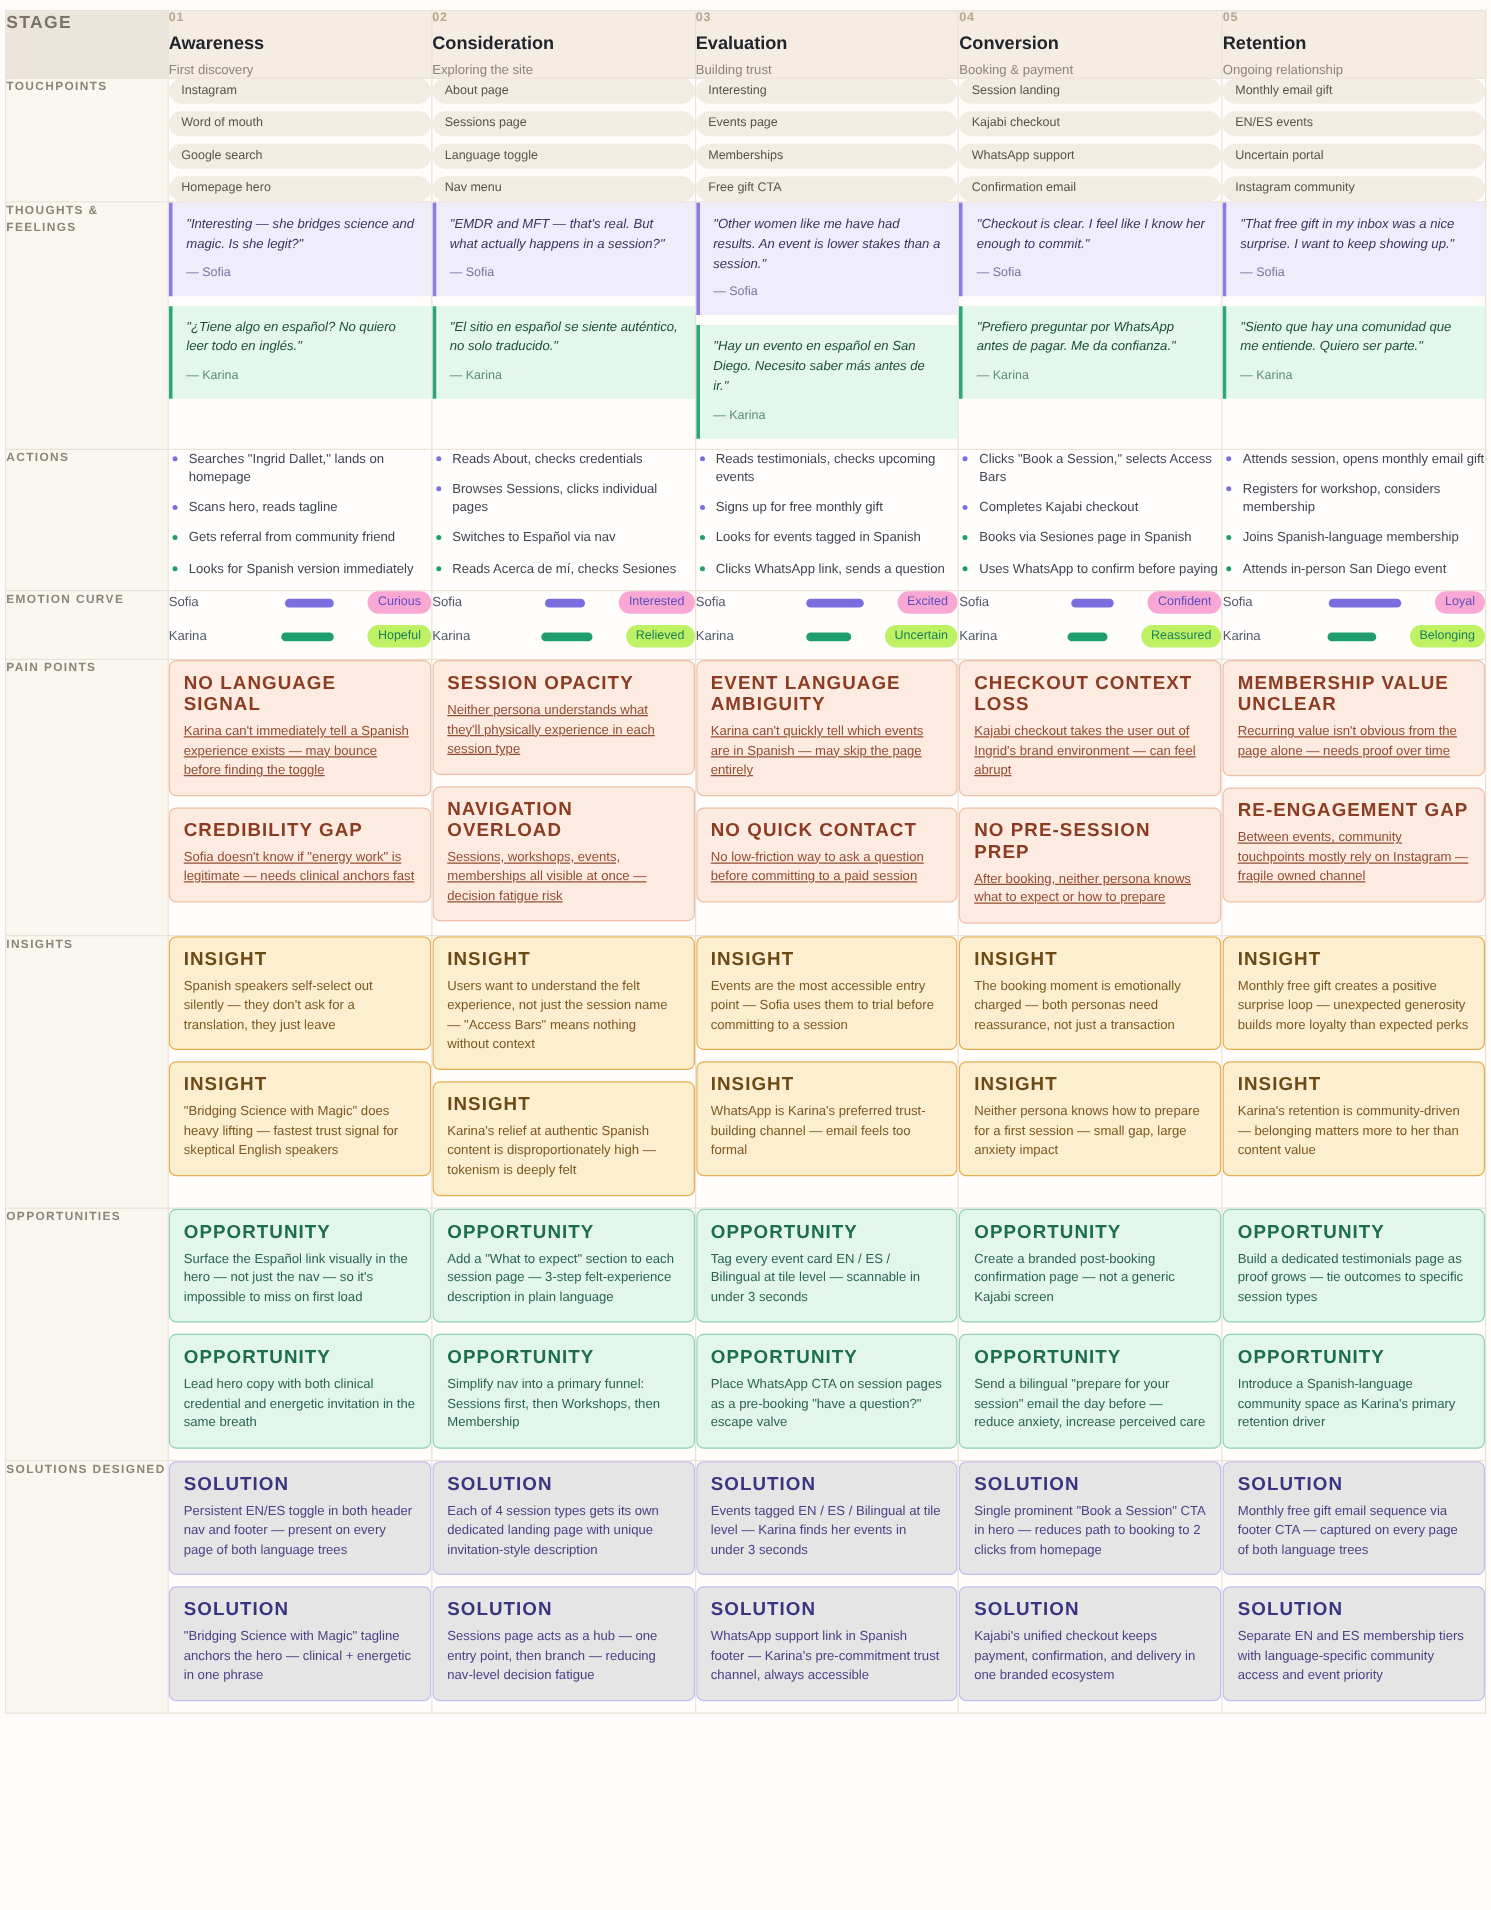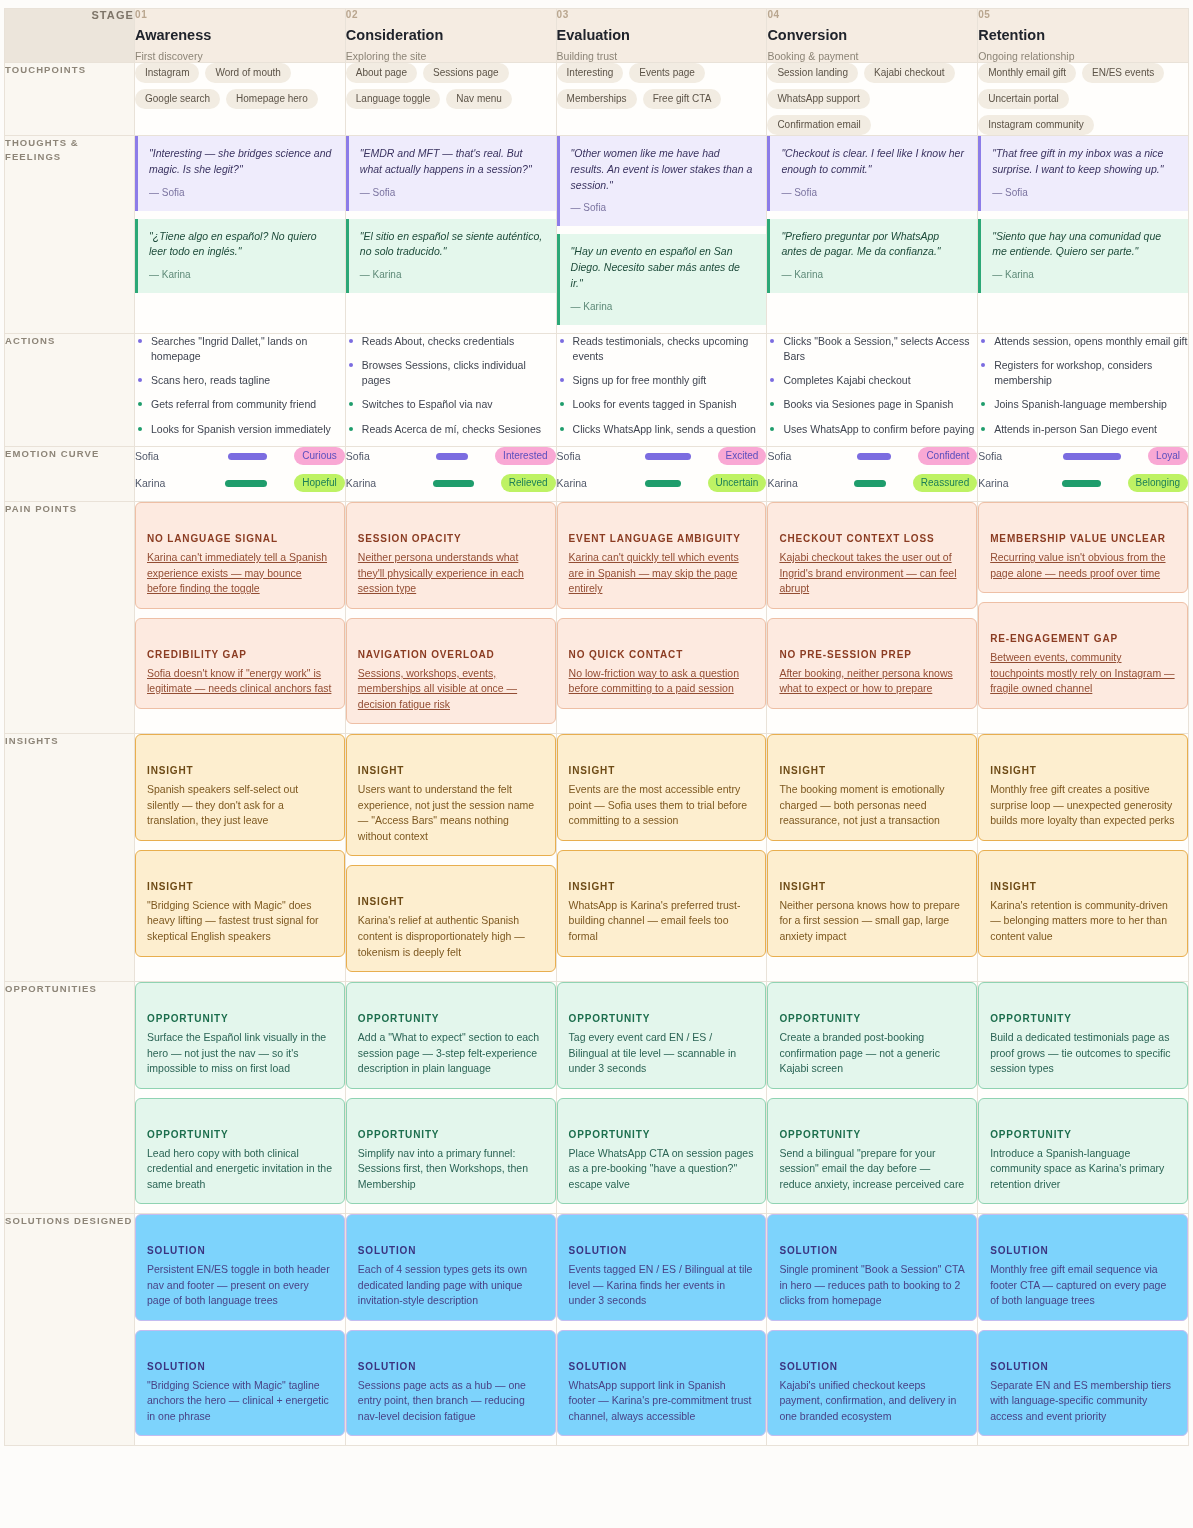--- a/index.html
+++ b/index.html
@@ -24,26 +24,25 @@
     vertical-align: top;
     border: 1px solid #e9e2d8;
     padding: 0;
   }
   
   .hdr-label {
     width: 130px;
     background: #ece5db;
     vertical-align: bottom;
     padding: 0 0 14px 14px;
-    font-size: 11px;
+    font-size: 14px;
     letter-spacing: 1.1px;
     color: #7d7468;
     font-weight: 600;
     text-transform: uppercase;
-    text-align: right;
   }
   .stage-cell {
     background: #f5ece2;
     padding: 16px 14px 14px 14px;
   }
   .stage-num {
     font-size: 10px;
     color: #b9a68f;
     letter-spacing: 0.6px;
     margin-bottom: 7px;
@@ -66,21 +65,21 @@
     padding: 16px 12px 16px 14px;
     font-size: 9.5px;
     letter-spacing: 1.1px;
     color: #8d8578;
     font-weight: 600;
     text-transform: uppercase;
     line-height: 1.45;
   }
   .cell { background: #fffefc; padding: 14px 12px 16px 12px; }
   
-  .chips { display: flex; flex-wrap: wrap; gap: 6px; }
+  .chips { display: flex; flex-wrap: wrap; gap: 6px; flex-direction: column; }
   .chip {
     background: #f2ece2;
     border-radius: 11px;
     padding: 4px 10px 5px 10px;
     font-size: 10px;
     color: #5c5347;
     white-space: nowrap;
   }
   
   ul.actions { list-style: none; margin: 0; padding: 0; }
@@ -133,36 +132,35 @@
   .emo-tag.sofia { background: #f9a8d4; color: #5a4fbe; }
   .emo-tag.karina { background: #bef264; color: #1c7e58; text-align: right; }
   
   .card {
     border: 1px solid;
     border-radius: 6px;
     padding: 9px 11px 11px 11px;
     margin-bottom: 9px;
   }
   .card .kicker {
-    font-size: 10px; font-weight: 700;
+    font-size: 15px; font-weight: 700;
     letter-spacing: 0.85px; text-transform: uppercase;
     margin-bottom: 6px;
-    margin-top: 21px;
   }
   .card .body { font-size: 10.5px; line-height: 1.48; }
   .card.pain { background: #fdeae0; border-color: #eebfa5; }
   .card.pain .kicker { color: #8b3c22; }
   .card.pain .body { color: #934d33; text-decoration: underline; }
   .card.insight { background: #fdeecf; border-color: #e8ae4e; }
   .card.insight .kicker { color: #6d4a15; }
   .card.insight .body { color: #7d5820; }
   .card.opportunity { background: #e3f6ec; border-color: #8fd3b2; }
   .card.opportunity .kicker { color: #1c6e4d; }
   .card.opportunity .body { color: #2a6354; }
-  .card.solution { background: #7dd3fc; border-color: #c3bcf0; }
+  .card.solution { background: #e5e5e5; border-color: #c3bcf0; }
   .card.solution .kicker { color: #3b3480; }
   .card.solution .body { color: #494286; }
   .pad-bottom { padding-bottom: 22px; }
 </style>
 </head>
 <body>
 
 <div id="map">
   <table class="journey">
 

